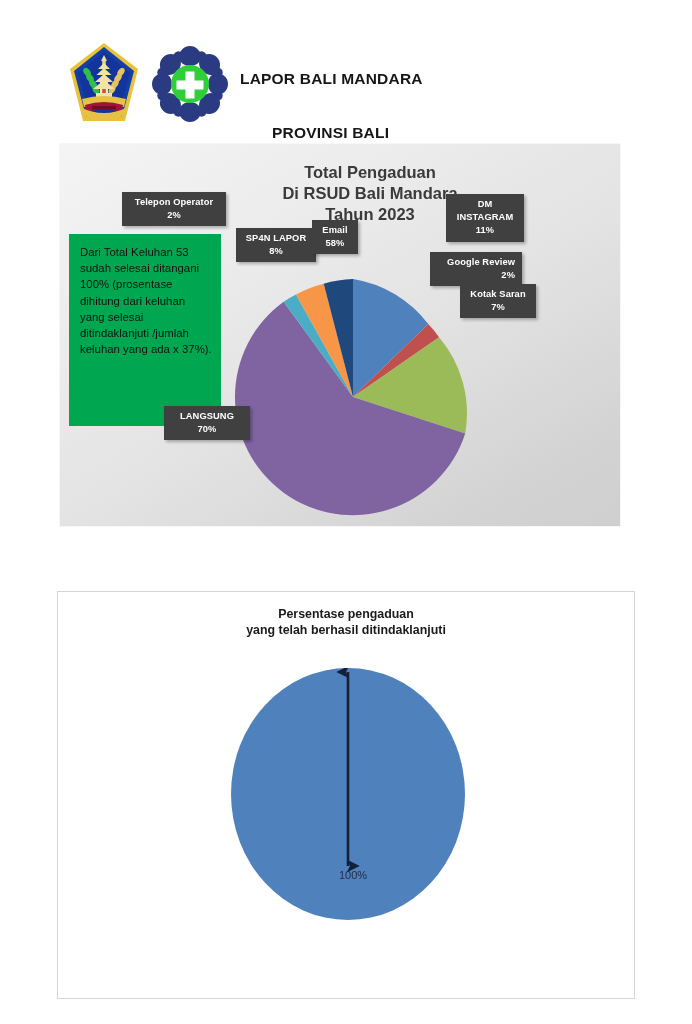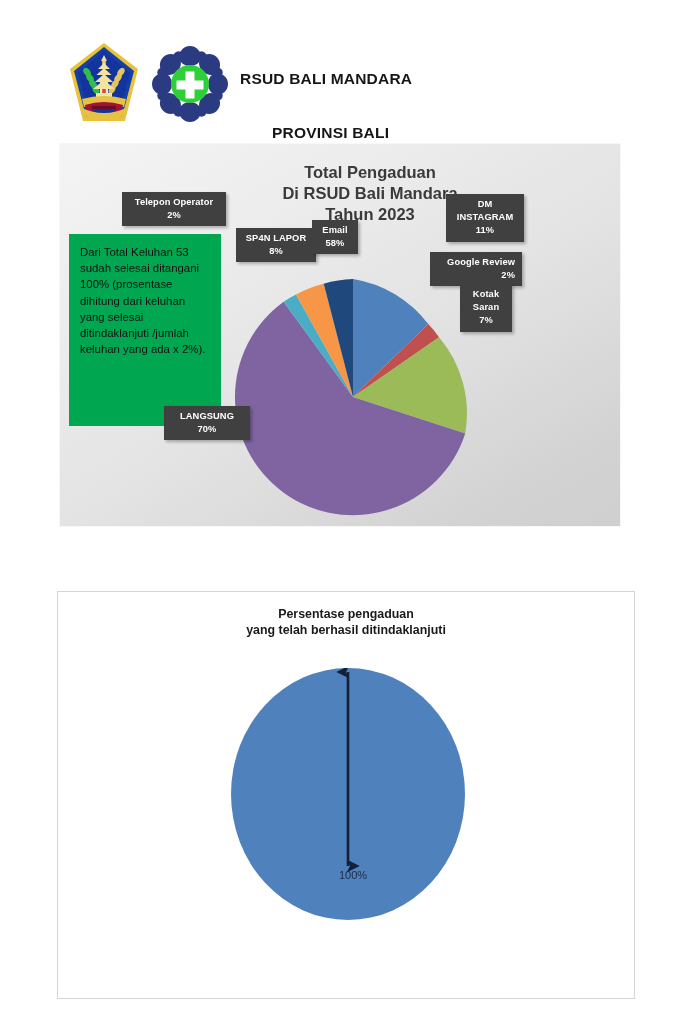--- a/index.html
+++ b/index.html
@@ -85,21 +85,21 @@
     box-sizing: border-box;
     white-space: pre-line;
     box-shadow: 2px 2px 3px rgba(0,0,0,0.28);
     letter-spacing: 0.1px;
   }
   #callout-telepon   { left:  62px; top:  48px; width: 104px; }
   #callout-sp4n      { left: 176px; top:  84px; width:  80px; }
   #callout-email     { left: 252px; top:  76px; width:  46px; }
   #callout-instagram { left: 386px; top:  50px; width:  78px; }
   #callout-google    { left: 370px; top: 108px; width:  92px; text-align: right; }
-  #callout-kotak     { left: 400px; top: 140px; width:  52px; }
+  #callout-kotak     { left: 400px; top: 140px; width:  76px; }
   #callout-langsung  { left: 104px; top: 262px; width:  86px; }
 
   #note-box {
     position: absolute;
     left: 9px; top: 90px;
     width: 152px; height: 192px;
     background: #00a650;
     box-sizing: border-box;
     padding: 10px 9px 8px 11px;
   }
@@ -250,32 +250,32 @@
                 <circle cx="0" cy="-30" r="5"></circle>
               </g>
           </g>
         </g>
       </g>
       <circle cx="42" cy="46" r="19" fill="#2fcf3a"></circle>
       <path d="M37.5,33.5 h9 v9 h9 v9 h-9 v9 h-9 v-9 h-9 v-9 h9 Z" fill="#ffffff"></path>
     </svg>
   </div>
 
-  <div class="header-text" id="header-line-1">RSUD BALI MANDARA</div>
+  <div class="header-text" id="header-line-1">LAPOR BALI MANDARA</div>
   <div class="header-text" id="header-line-2">PROVINSI BALI</div>
 </div>
 
 <div id="chart-pengaduan">
 
   <div id="pie-title">Total Pengaduan
 Di RSUD Bali Mandara
 Tahun 2023</div>
 
   <div id="note-box">
-    <div id="note-text">Dari Total Keluhan 53 sudah selesai ditangani 100% (prosentase dihitung dari keluhan yang selesai ditindaklanjuti /jumlah keluhan yang ada x 2%).</div>
+    <div id="note-text">Dari Total Keluhan 53 sudah selesai ditangani 100% (prosentase dihitung dari keluhan yang selesai ditindaklanjuti /jumlah keluhan yang ada x 37%).</div>
   </div>
 
   <div id="pie-figure">
     <svg id="pie-svg" viewBox="0 0 242 242" width="242" height="242">
 
       <path d="M121,121 L121,3 A118,118 0 0,1 196.27,48.09 Z" fill="#4F81BD"></path>
 
       <path d="M121,121 L196.27,48.09 A118,118 0 0,1 207.07,61.16 Z" fill="#C0504D"></path>
 
       <path d="M121,121 L207.07,61.16 A118,118 0 0,1 233.24,157.46 Z" fill="#9BBB59"></path>

